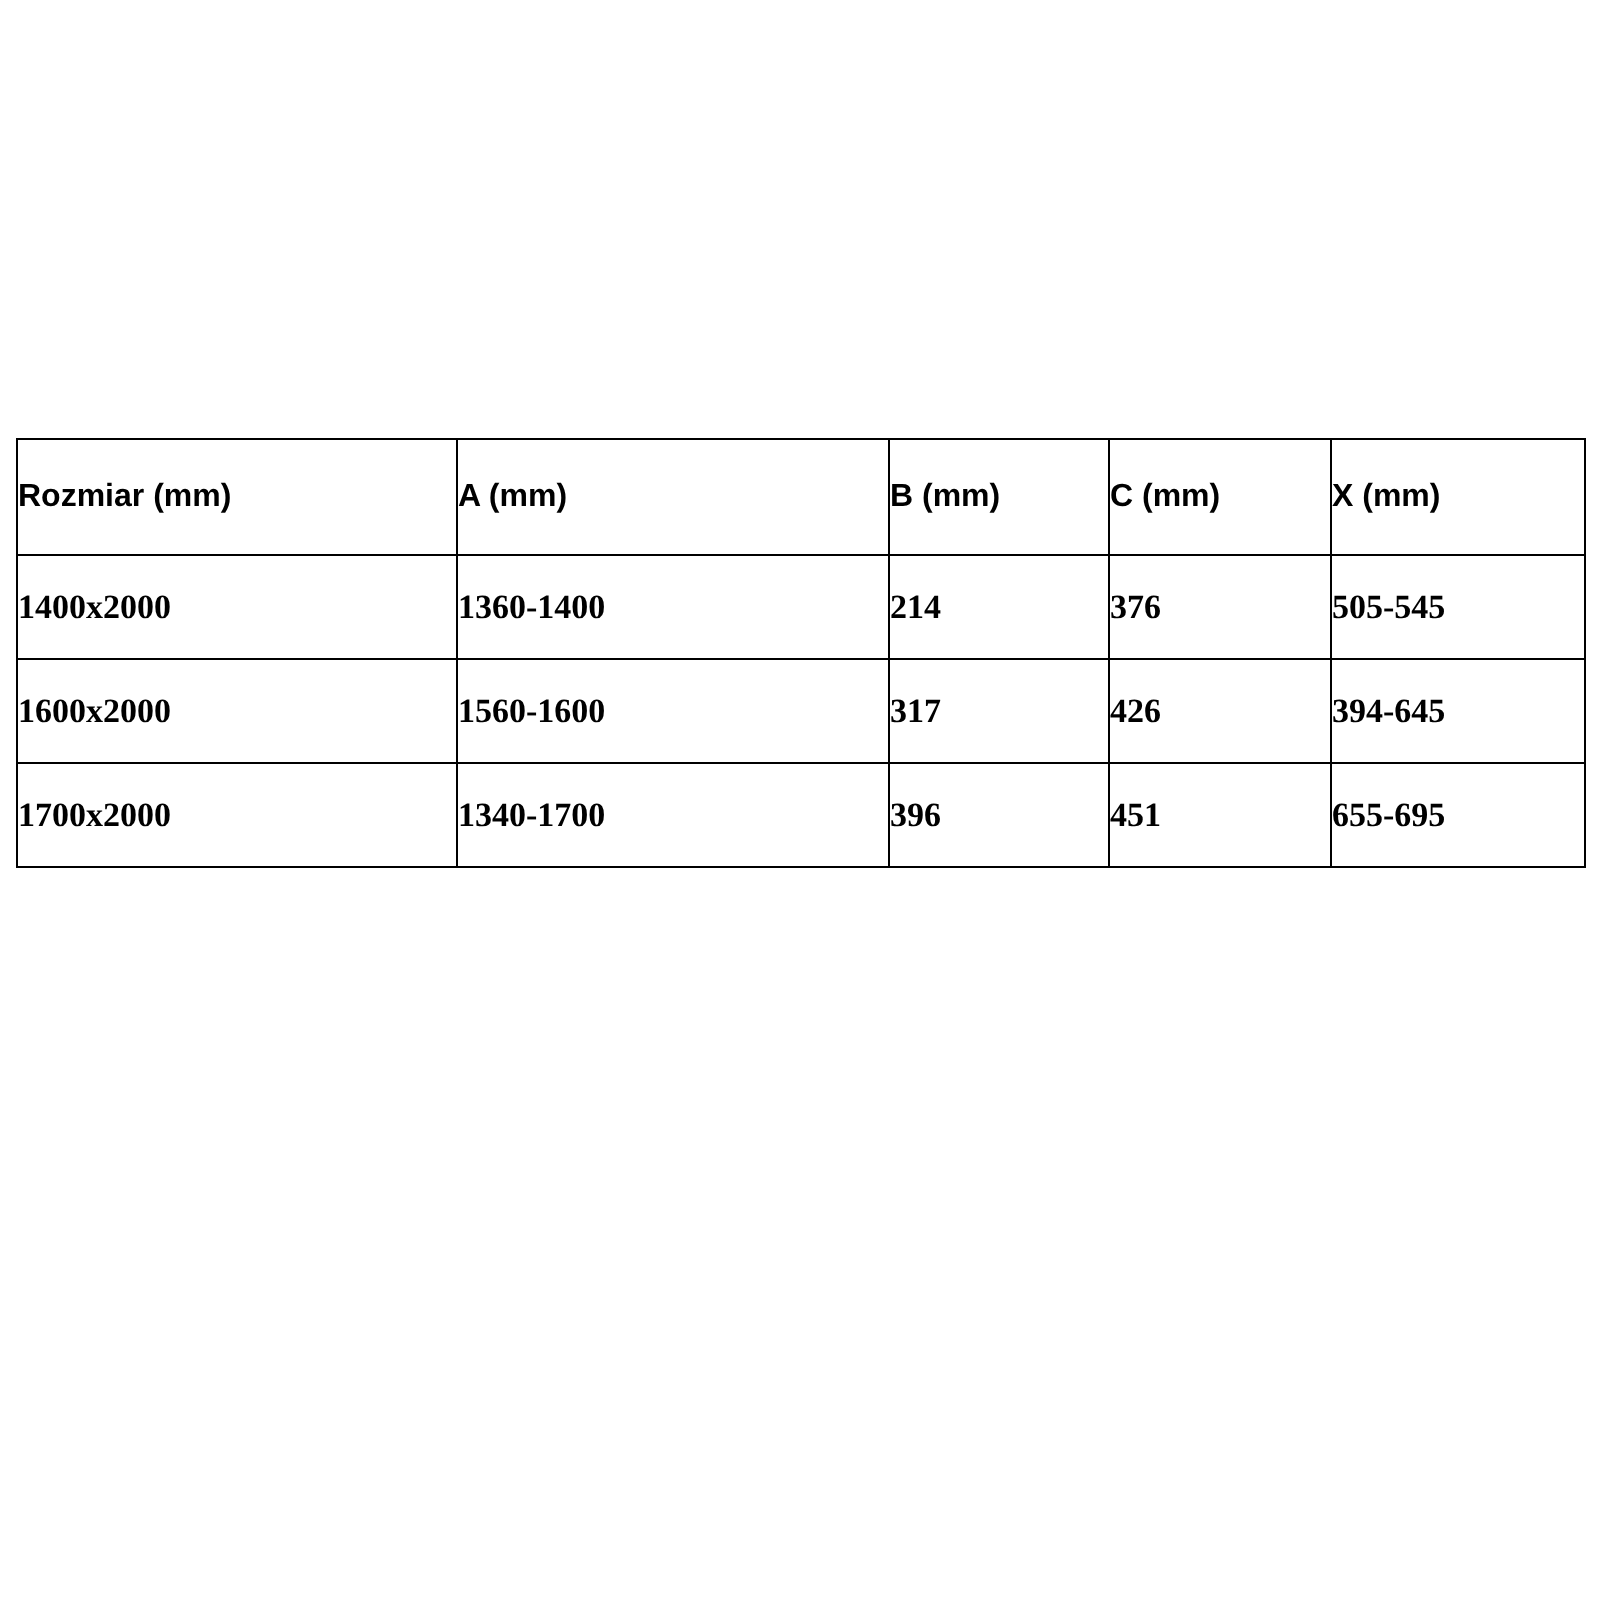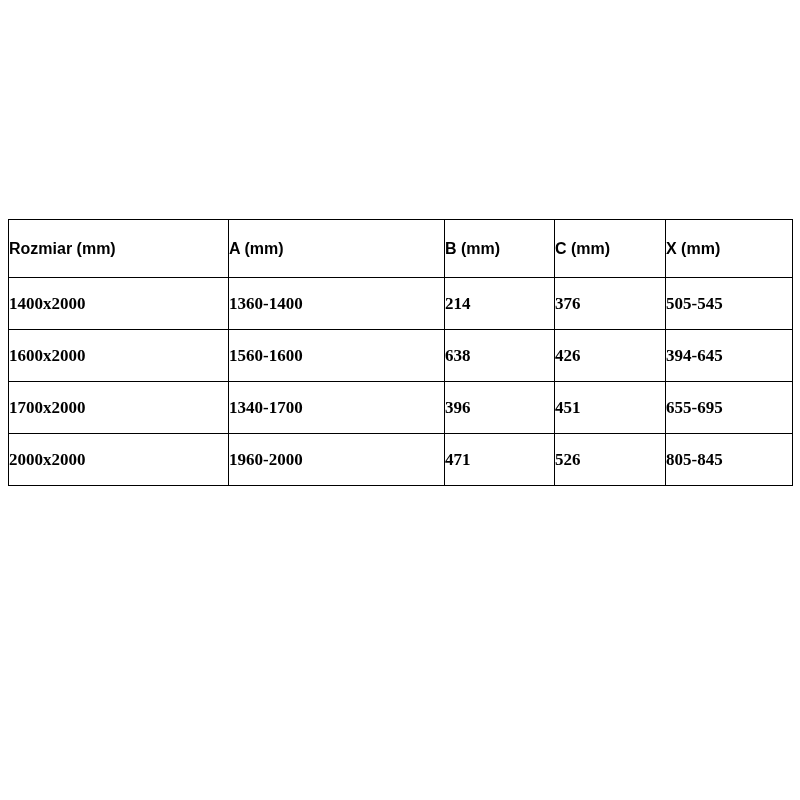--- a/index.html
+++ b/index.html
@@ -73,33 +73,26 @@
       <tr>
         <td>1400x2000</td>
         <td>1360-1400</td>
         <td>214</td>
         <td>376</td>
         <td>505-545</td>
       </tr>
       <tr>
         <td>1600x2000</td>
         <td>1560-1600</td>
-        <td>638</td>
+        <td>317</td>
         <td>426</td>
         <td>394-645</td>
       </tr>
       <tr>
         <td>1700x2000</td>
         <td>1340-1700</td>
         <td>396</td>
         <td>451</td>
         <td>655-695</td>
       </tr>
-      <tr>
-        <td>2000x2000</td>
-        <td>1960-2000</td>
-        <td>471</td>
-        <td>526</td>
-        <td>805-845</td>
-      </tr>
     </tbody>
   </table>
 </div>
 
 </body></html>

